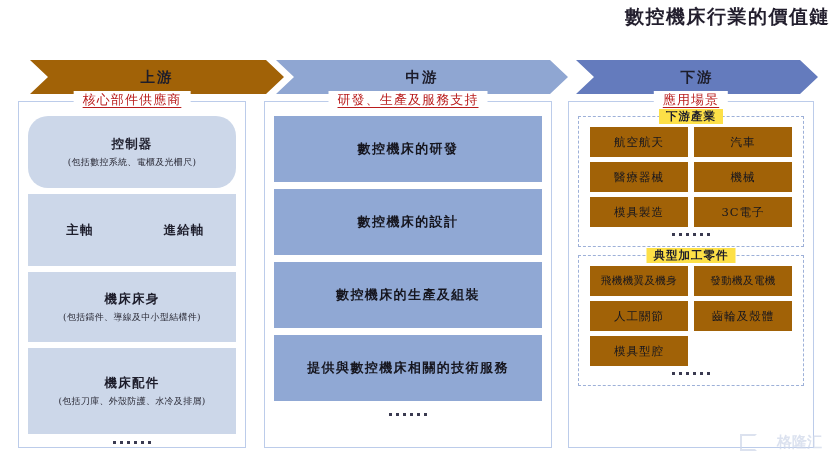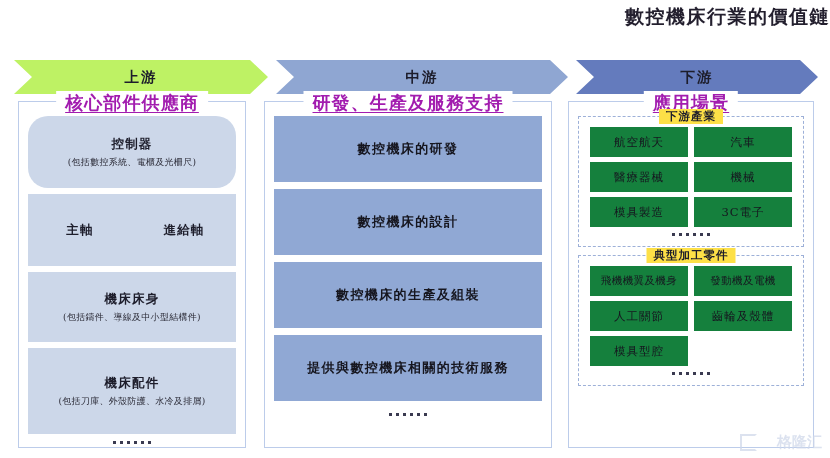--- a/index.html
+++ b/index.html
@@ -44,21 +44,21 @@
     display: flex;
     align-items: center;
     justify-content: center;
     font-size: 14.5px;
     font-weight: bold;
     letter-spacing: 2px;
     color: #1d1d2b;
     -webkit-clip-path: polygon(0 0, calc(100% - 18px) 0, 100% 50%, calc(100% - 18px) 100%, 0 100%, 18px 50%);
     clip-path: polygon(0 0, calc(100% - 18px) 0, 100% 50%, calc(100% - 18px) 100%, 0 100%, 18px 50%);
   }
-  #arrow-upstream   { left: 0px;   width: 254px; background: #bef264; }
+  #arrow-upstream   { left: 16px;   width: 254px; background: #a16207; }
   #arrow-midstream  { left: 262px; width: 292px; background: #8fa6d2; }
   #arrow-downstream { left: 562px; width: 242px; background: #647bbd; }
 
   
   .column {
     position: absolute;
     top: 101px;
     border: 1.3px solid #bcccea;
     background: #ffffff;
     box-sizing: border-box;
@@ -68,27 +68,27 @@
   #col-downstream { left: 568px; width: 246px; height: 347px; }
 
   
   .col-title {
     position: absolute;
     top: -11px;
     left: 50%;
     transform: translateX(-50%);
     background: #ffffff;
     padding: 0 9px;
-    font-size: 18px;
-    font-weight: bold;
+    font-size: 13px;
+    font-weight: normal;
     letter-spacing: 1.1px;
     white-space: nowrap;
     text-decoration: underline;
     text-underline-offset: 3px;
-    color: #a21caf;
+    color: #b91c1c;
   }
 
   .col-body {
     position: absolute;
     top: 14px;
     left: 9px;
     right: 9px;
     bottom: 6px;
   }
 
@@ -157,21 +157,21 @@
     white-space: nowrap;
     color: #1d1d2b;
     text-align: right;
   }
   .chip-grid {
     display: grid;
     grid-template-columns: 1fr 1fr;
     gap: 5px 6px;
   }
   .chip {
-    background: #15803d;
+    background: #a16207;
     height: 30px;
     display: flex;
     align-items: center;
     justify-content: center;
     font-size: 11.5px;
     letter-spacing: 1px;
     color: #16161f;
     box-sizing: border-box;
   }
   .chip.small { font-size: 10.5px; letter-spacing: 0.4px; }

